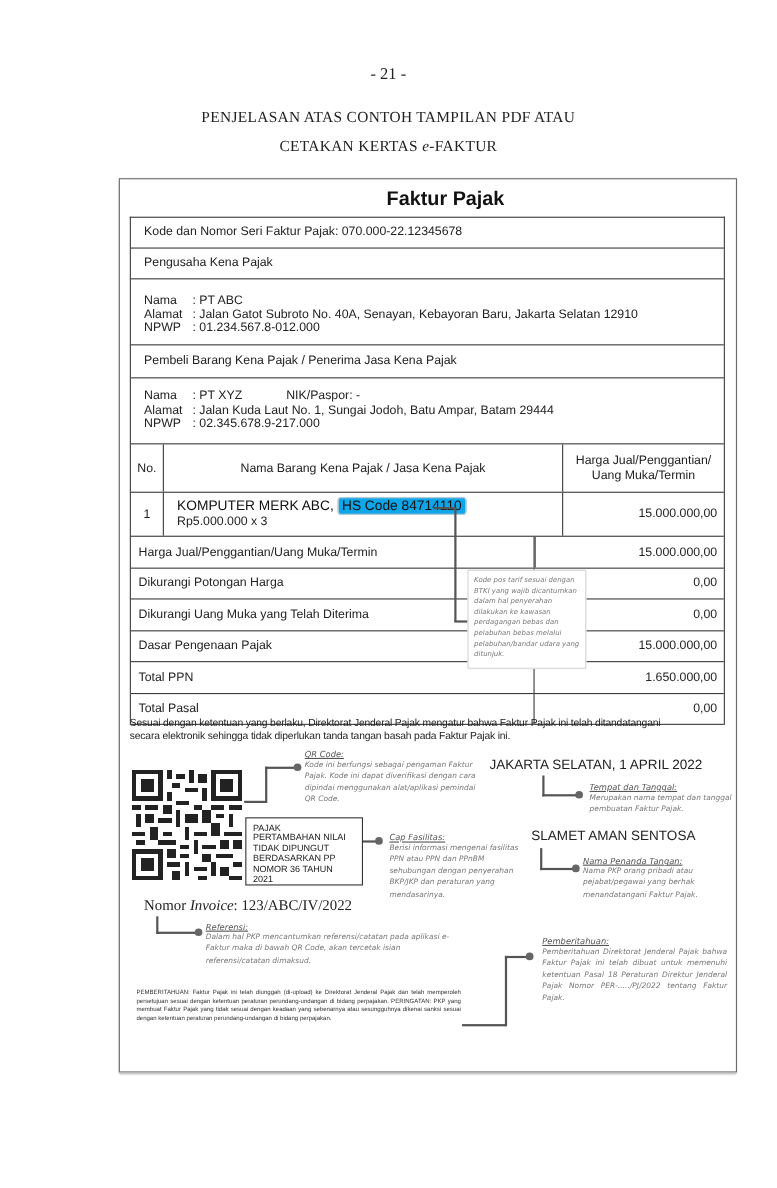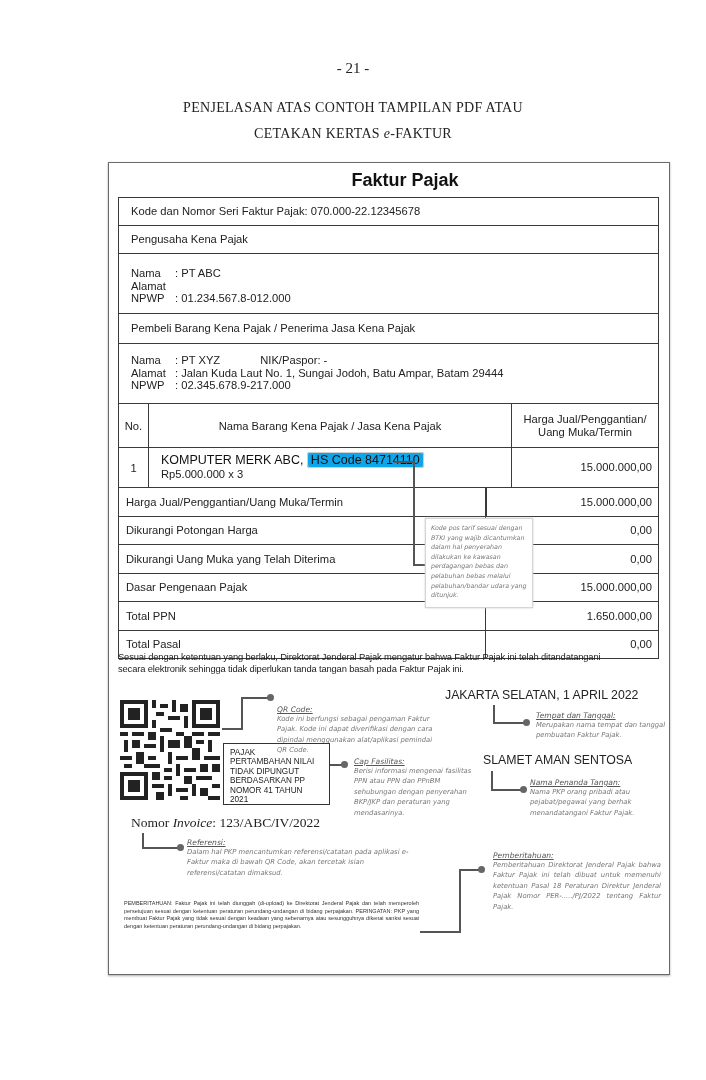--- a/index.html
+++ b/index.html
@@ -86,20 +86,21 @@
       <div class="pad">Pengusaha Kena Pajak</div>
     </div>
   <div class="row r-seller">
     <div class="pad">
       <div class="kv">
           <span class="k">Nama</span>
           <span>: PT ABC</span>
         </div>
       <div class="kv">
           <span class="k">Alamat</span>
+          <span>: Jalan Gatot Subroto No. 40A, Senayan, Kebayoran Baru, Jakarta Selatan 12910</span>
         </div>
       <div class="kv">
           <span class="k">NPWP</span>
           <span>: 01.234.567.8-012.000</span>
         </div>
     </div>
   </div>
   <div class="row r-buyer-h">
       <div class="pad">Pembeli Barang Kena Pajak / Penerima Jasa Kena Pajak</div>
     </div>
@@ -237,31 +238,31 @@
     <rect x="9" y="23" width="2" height="2"></rect>
       <rect x="15" y="24" width="2" height="1"></rect>
       <rect x="22" y="24" width="3" height="1"></rect>
   </g>
 </svg>
 
 <div class="conn" style="left:222px;top:728px;width:20px;height:2px;"></div>
 <div class="conn" style="left:241px;top:697px;width:2px;height:33px;"></div>
 <div class="conn" style="left:241px;top:697px;width:30px;height:2px;"></div>
 <div class="dot" style="left:267px;top:694px;"></div>
-<div class="callout" style="left:277px;top:681px;width:160px;margin-top:24px;">
+<div class="callout" style="left:277px;top:681px;width:160px;">
   <div class="callout-title">QR Code:</div>
   <div class="callout-body">Kode ini berfungsi sebagai pengaman Faktur Pajak. Kode ini dapat diverifikasi dengan cara dipindai menggunakan alat/aplikasi pemindai QR Code.</div>
 </div>
 
 <div class="stamp-box">
   <div>PAJAK</div>
   <div>PERTAMBAHAN NILAI</div>
   <div>TIDAK DIPUNGUT</div>
   <div>BERDASARKAN PP</div>
-  <div>NOMOR 41 TAHUN</div>
+  <div>NOMOR 36 TAHUN</div>
   <div>2021</div>
 </div>
 <div class="conn" style="left:330px;top:764px;width:14px;height:2px;"></div>
 <div class="dot" style="left:341px;top:761px;"></div>
 <div class="callout" style="left:354px;top:757px;width:120px;">
   <div class="callout-title">Cap Fasilitas:</div>
   <div class="callout-body">Berisi informasi mengenai fasilitas PPN atau PPN dan PPnBM sehubungan dengan penyerahan BKP/JKP dan peraturan yang mendasarinya.</div>
 </div>
 
 <div class="invoice-no"><span>Nomor </span><i>Invoice</i><span>: 123/ABC/IV/2022</span></div>

